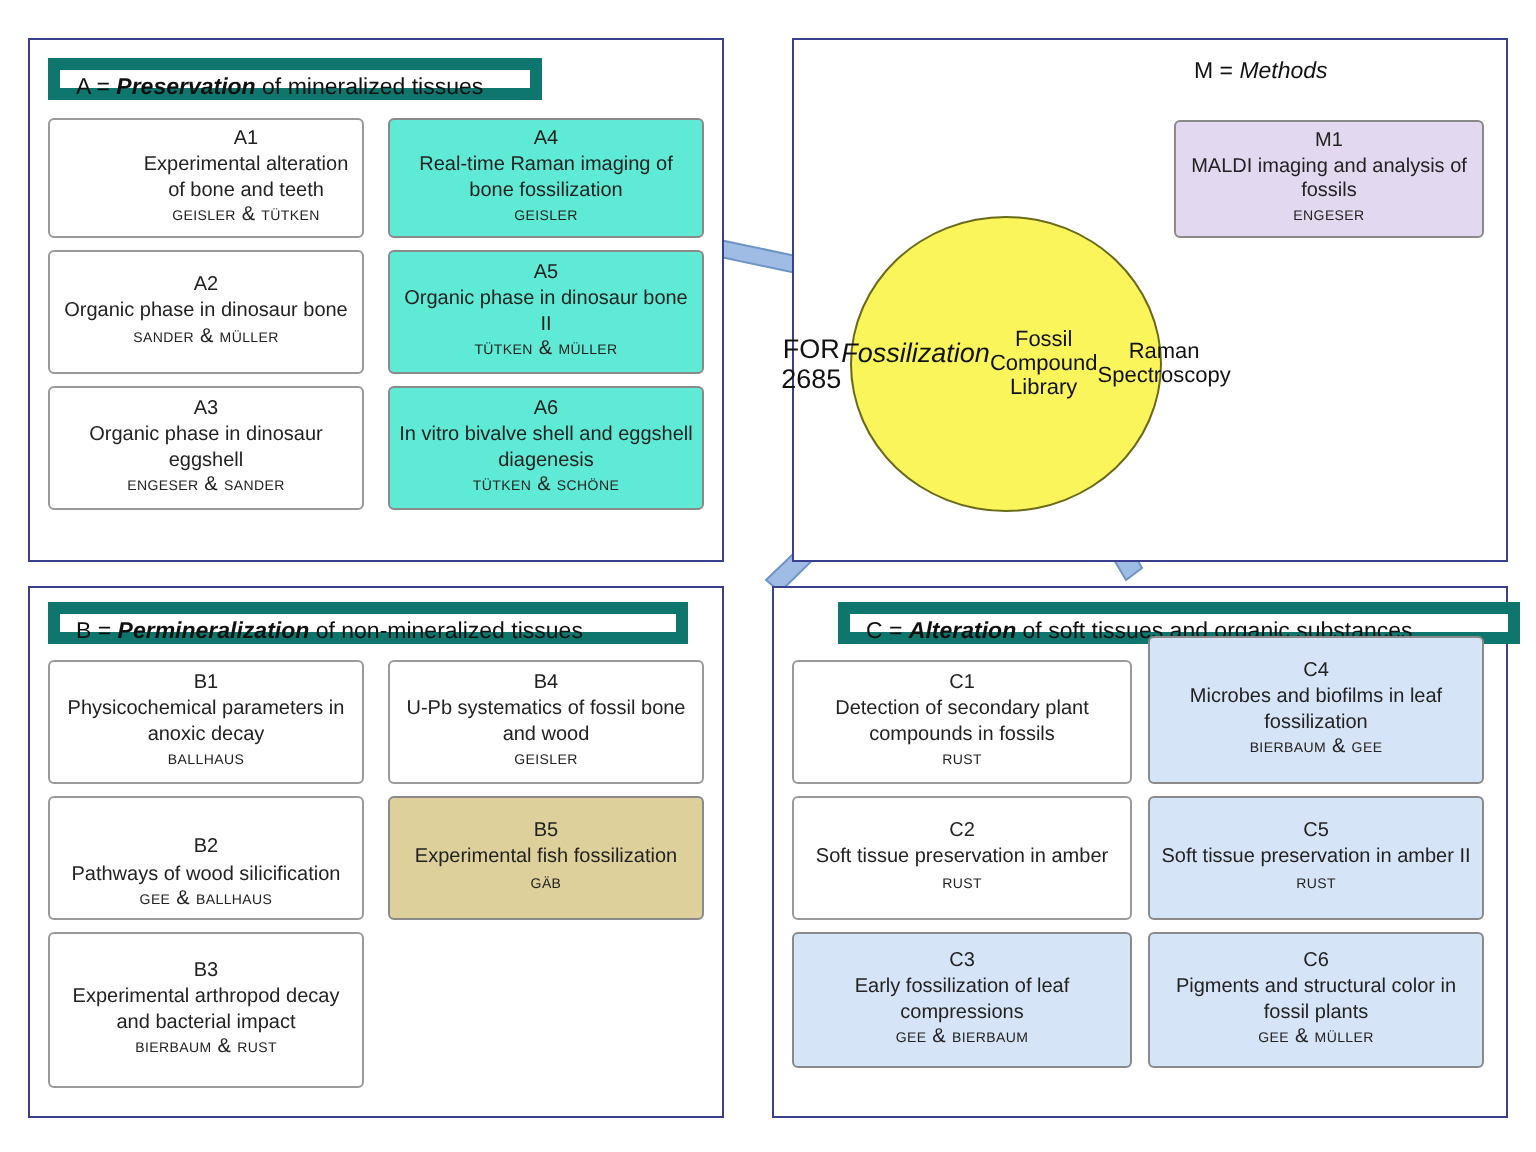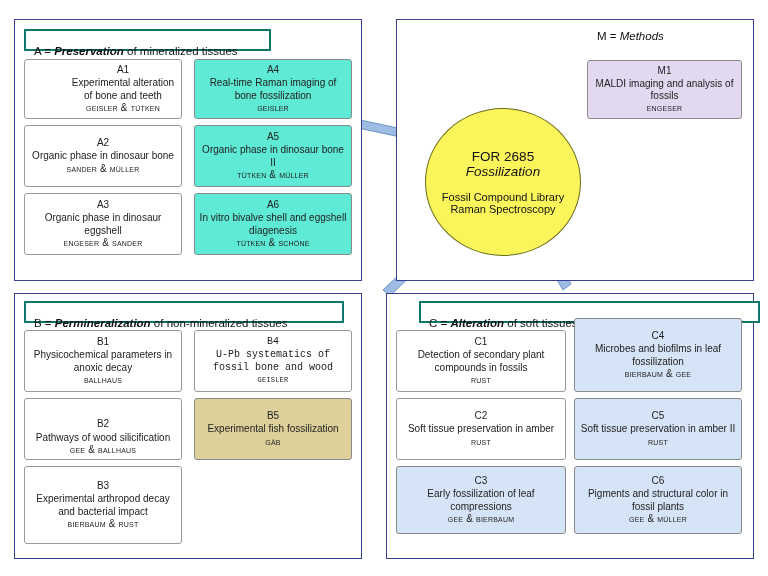--- a/index.html
+++ b/index.html
@@ -30,22 +30,22 @@
 
   .panel {
     position: absolute;
     border: 1.5px solid #3a3f8f;
     background: #ffffff;
     box-sizing: border-box;
   }
   .panel-title {
     position: absolute;
     background: #ffffff;
-    border: 2px solid #0f766e;
-    padding: 14px 8px 4px 8px;
+    border: 6px solid #0f766e;
+    padding: 3px 8px 4px 8px;
     font-size: 11.5px;
     color: #111111;
     white-space: nowrap;
     box-sizing: border-box;
     line-height: 1.1;
   }
   .panel-title .em {
     font-style: italic;
     font-weight: bold;
   }
@@ -99,21 +99,21 @@
     position: absolute;
     left: 425px;
     top: 108px;
     width: 156px;
     height: 148px;
     border-radius: 50%;
     background: #fbf55c;
     border: 1px solid #6a6a1a;
     box-sizing: border-box;
     display: flex;
-    flex-direction: column;
+    flex-direction: row;
     align-items: center;
     justify-content: center;
     text-align: center;
     color: #111111;
   }
   #hub .hub-line1 { font-size: 13.5px; }
   #hub .hub-line2 { font-size: 13.5px; font-style: italic; margin-bottom: 12px; }
   #hub .hub-line3 { font-size: 11px; }
   #hub .hub-line4 { font-size: 11px; }
 </style>
@@ -213,21 +213,21 @@
     <div class="code">B2</div>
     <div class="title">Pathways of wood silicification</div>
     <div class="author">Gee &amp; Ballhaus</div>
   </div>
   <div class="card white" style="left:24px; top:466px; width:158px; height:78px;">
     <div class="code">B3</div>
     <div class="title">Experimental arthropod decay and bacterial impact</div>
     <div class="author">Bierbaum &amp; Rust</div>
   </div>
 
-  <div class="card white" style="left:194px; top:330px; width:158px; height:62px;font-family:Liberation Mono, monospace;">
+  <div class="card white" style="left:194px; top:330px; width:158px; height:62px;">
     <div class="code">B4</div>
     <div class="title">U-Pb systematics of fossil bone and wood</div>
     <div class="author">Geisler</div>
   </div>
   <div class="card gold" style="left:194px; top:398px; width:158px; height:62px;">
     <div class="code">B5</div>
     <div class="title">Experimental fish fossilization</div>
     <div class="author">Gäb</div>
   </div>
 

